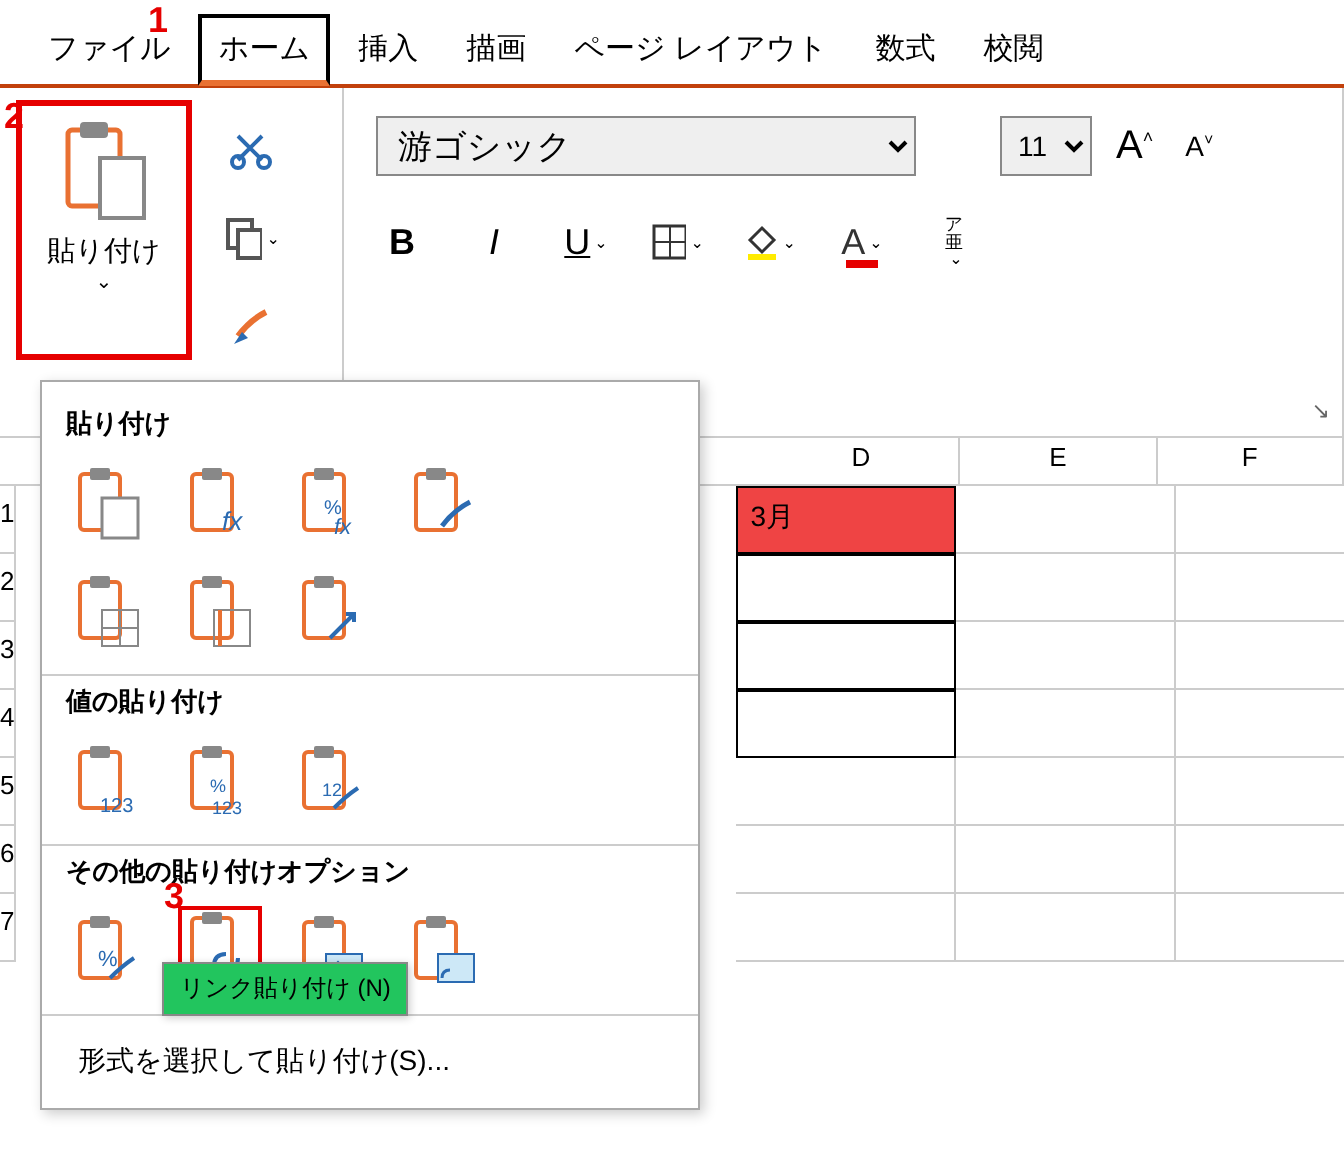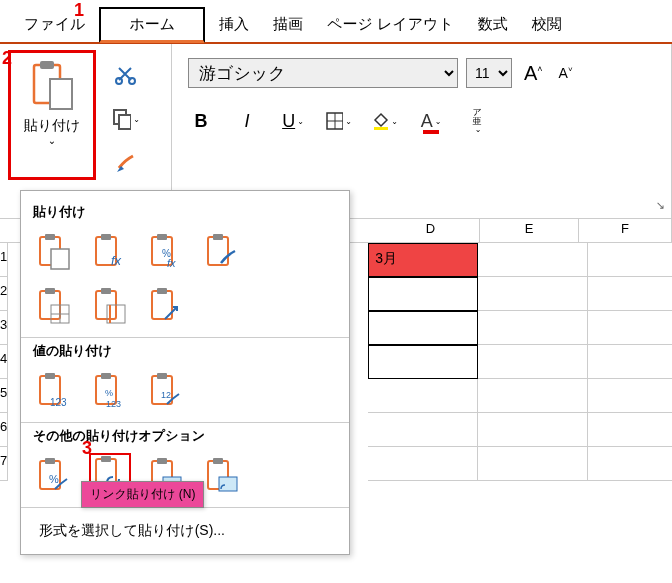--- a/index.html
+++ b/index.html
@@ -1,32 +1,32 @@
 <!DOCTYPE html>
 <html><head>
 <meta charset="utf-8">
 <style>
   * { box-sizing: border-box; font-family: "Meiryo", "Yu Gothic", sans-serif; }
   body { margin: 0; width: 672px; height: 583px; background: #fff; position: relative; overflow: hidden; font-size: 14px; }
   .tabs { display: flex; border-bottom: 2px solid #c2410c; height: 44px; align-items: flex-end; padding-left: 14px; gap: 4px; }
   .tab { padding: 8px 10px; cursor: pointer; font-size: 15px; }
-  .tab.active { border: 2px solid #000; border-bottom: 3px solid #e97132; background: #fff; margin-bottom: -1px; padding: 6px 28px; }
+  .tab.active { border: 2px solid #000; border-bottom: 3px solid #e97132; background: #fff; margin-bottom: -1px; padding: 6px 8px; }
   .ribbon { display: flex; height: 175px; border-bottom: 1px solid #ccc; }
   .group { border-right: 1px solid #ccc; padding: 6px 8px 2px; display: flex; flex-direction: column; position: relative; }
   .clip-group { width: 172px; }
   .paste-btn { border: 3px solid #e60000; width: 88px; height: 130px; display: flex; flex-direction: column; align-items: center; justify-content: flex-start; padding-top: 6px; cursor: pointer; }
   .paste-btn .lbl { font-size: 14px; margin-top: 4px; }
   .paste-btn .drop { font-size: 10px; }
   .mini-col { display: flex; flex-direction: column; gap: 16px; margin-left: 16px; margin-top: 8px; }
   .mini-btn { width: 28px; height: 28px; display: flex; align-items: center; justify-content: center; cursor: pointer; }
   .row { display: flex; align-items: center; }
   .font-group { flex: 1; padding: 14px 16px 2px; }
   .font-row1 { display: flex; align-items: center; gap: 8px; }
   .font-select { width: 270px; height: 30px; border: 1px solid #888; font-size: 17px; padding: 2px 6px; }
-  .size-select { width: 46px; height: 30px; border: 1px solid #888; font-size: 14px; padding: 2px 4px; }
+  .size-select { width: 46px; height: 30px; border: 1px solid #888; font-size: 14px; padding: 2px 4px; margin-left: 34px; }
   .big-A { font-size: 20px; cursor: pointer; padding: 0 4px; }
   .small-A { font-size: 14px; cursor: pointer; padding: 0 4px; }
   .font-row2 { display: flex; align-items: center; gap: 20px; margin-top: 20px; }
   .fbtn { width: 26px; height: 26px; display: flex; align-items: center; justify-content: center; cursor: pointer; font-size: 18px; }
   .drop-caret { font-size: 8px; margin-left: 2px; }
   .group-label { font-size: 13px; margin-top: auto; padding: 4px 0; }
   .expand-icon { position: absolute; bottom: 6px; right: 6px; font-size: 11px; cursor: pointer; color: #666; }
   .sheet { position: relative; }
   .col-headers { display: flex; height: 24px; border-bottom: 1px solid #ccc; }
   .rowh { width: 24px; border-right: 1px solid #ccc; }
@@ -43,21 +43,21 @@
   .cell.F { width: 104px; }
   .cell.filled { background: #ef4444; }
   .cell.boxed { border: 1px solid #000; }
   .paste-menu { position: absolute; top: 190px; left: 20px; width: 330px; background: #fff; border: 1px solid #aaa; box-shadow: 2px 2px 6px rgba(0,0,0,.2); padding: 8px 12px 4px; z-index: 10; }
   .menu-title { font-weight: 600; font-size: 13px; margin: 4px 0 8px; }
   .icon-row { display: flex; gap: 14px; margin-bottom: 12px; }
   .picon { width: 42px; height: 42px; cursor: pointer; display: flex; align-items: flex-end; justify-content: center; }
   .picon.red { border: 2px solid #e60000; }
   .menu-divider { border-top: 1px solid #ccc; margin: 4px -12px; }
   .special-item { padding: 10px 6px; font-size: 14px; cursor: pointer; }
-  .tooltip { position: absolute; background: #ec4899; border: 1px solid #888; padding: 4px 8px; font-size: 12px; box-shadow: 1px 1px 4px rgba(0,0,0,.2); }
+  .tooltip { position: absolute; background: #22c55e; border: 1px solid #888; padding: 4px 8px; font-size: 12px; box-shadow: 1px 1px 4px rgba(0,0,0,.2); }
   .num-badge { position: absolute; color: #e60000; font-weight: 900; font-size: 18px; z-index: 20; }
   .num1 { top: 0px; left: 74px; }
   .num2 { top: 48px; left: 2px; }
   .num3 { top: 438px; left: 82px; }
   svg { display: block; }
 </style>
 </head>
 <body>
 
 <div class="num-badge num1">1</div>

